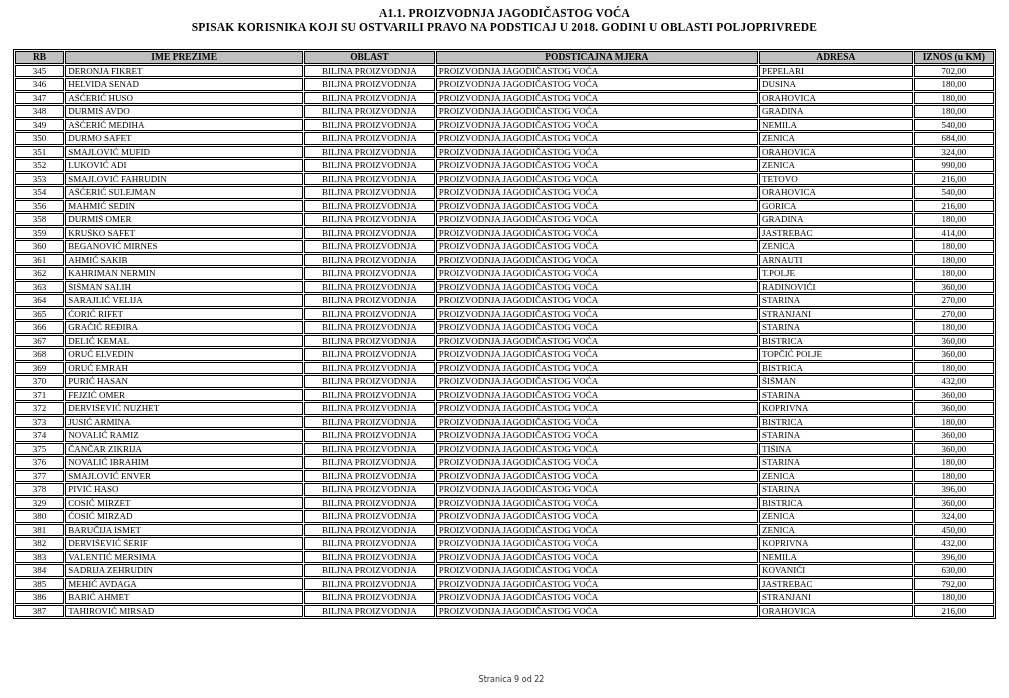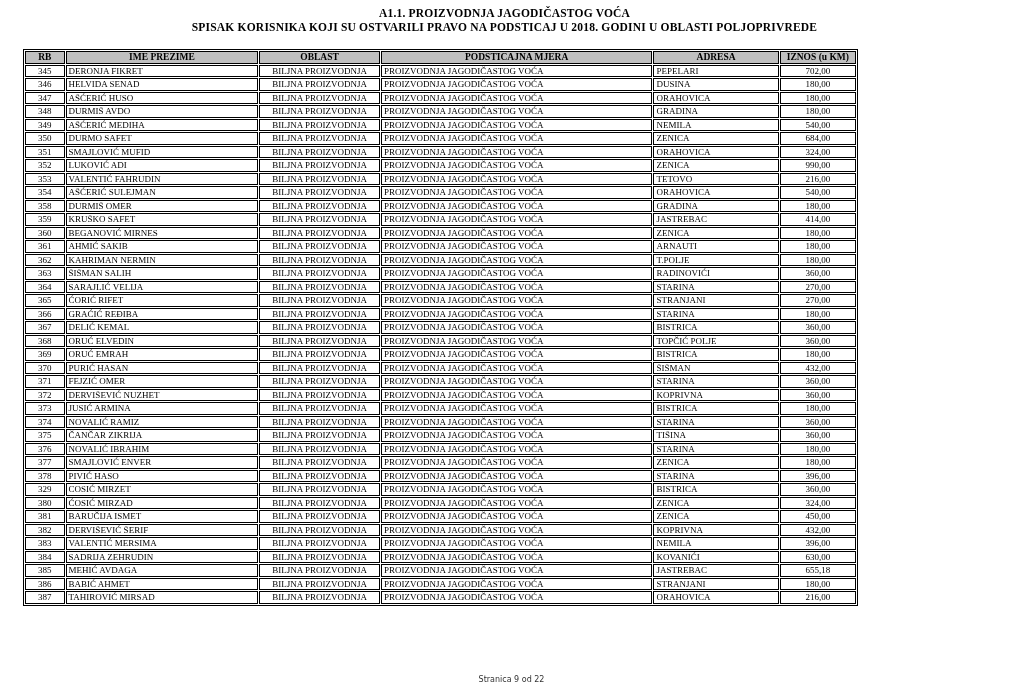--- a/index.html
+++ b/index.html
@@ -17,22 +17,21 @@
   }
   .title-line{
     font-weight:bold;
     font-size:11.5px;
     line-height:14px;
     letter-spacing:0.2px;
   }
   .tbl-wrap{
     position:absolute;
     left:13px; top:49px;
-    width:835px;
-    margin-left:10px;
+    width:983px;
   }
   table.data{
     border-collapse:separate;
     border-spacing:1px;
     width:100%;
     background:#ffffff;
     border:1px solid #000;
   }
   table.data th, table.data td{
     border:1px solid #000;
@@ -157,35 +156,43 @@
           <tr>
             <td class="c">352</td>
             <td class="l">LUKOVIĆ ADI</td>
             <td class="c">BILJNA PROIZVODNJA</td>
             <td class="l">PROIZVODNJA JAGODIČASTOG VOĆA</td>
             <td class="l">ZENICA</td>
             <td class="c">990,00</td>
           </tr>
           <tr>
             <td class="c">353</td>
-            <td class="l">VALENTIĆ FAHRUDIN</td>
+            <td class="l">SMAJLOVIĆ FAHRUDIN</td>
             <td class="c">BILJNA PROIZVODNJA</td>
             <td class="l">PROIZVODNJA JAGODIČASTOG VOĆA</td>
             <td class="l">TETOVO</td>
             <td class="c">216,00</td>
           </tr>
           <tr>
             <td class="c">354</td>
             <td class="l">AŠĆERIĆ SULEJMAN</td>
             <td class="c">BILJNA PROIZVODNJA</td>
             <td class="l">PROIZVODNJA JAGODIČASTOG VOĆA</td>
             <td class="l">ORAHOVICA</td>
             <td class="c">540,00</td>
           </tr>
           <tr>
+            <td class="c">356</td>
+            <td class="l">MAHMIĆ SEDIN</td>
+            <td class="c">BILJNA PROIZVODNJA</td>
+            <td class="l">PROIZVODNJA JAGODIČASTOG VOĆA</td>
+            <td class="l">GORICA</td>
+            <td class="c">216,00</td>
+          </tr>
+          <tr>
             <td class="c">358</td>
             <td class="l">DURMIŠ OMER</td>
             <td class="c">BILJNA PROIZVODNJA</td>
             <td class="l">PROIZVODNJA JAGODIČASTOG VOĆA</td>
             <td class="l">GRADINA</td>
             <td class="c">180,00</td>
           </tr>
           <tr>
             <td class="c">359</td>
             <td class="l">KRUŠKO SAFET</td>
@@ -393,21 +400,21 @@
             <td class="l">PROIZVODNJA JAGODIČASTOG VOĆA</td>
             <td class="l">KOVANIĆI</td>
             <td class="c">630,00</td>
           </tr>
           <tr>
             <td class="c">385</td>
             <td class="l">MEHIĆ AVDAGA</td>
             <td class="c">BILJNA PROIZVODNJA</td>
             <td class="l">PROIZVODNJA JAGODIČASTOG VOĆA</td>
             <td class="l">JASTREBAC</td>
-            <td class="c">655,18</td>
+            <td class="c">792,00</td>
           </tr>
           <tr>
             <td class="c">386</td>
             <td class="l">BABIĆ AHMET</td>
             <td class="c">BILJNA PROIZVODNJA</td>
             <td class="l">PROIZVODNJA JAGODIČASTOG VOĆA</td>
             <td class="l">STRANJANI</td>
             <td class="c">180,00</td>
           </tr>
           <tr>

